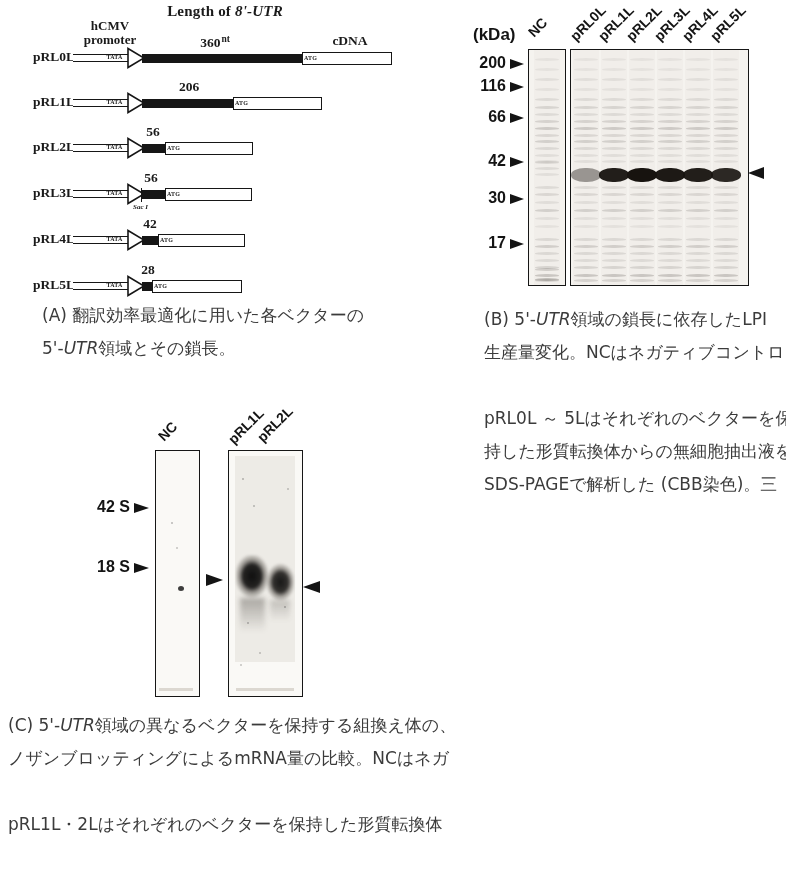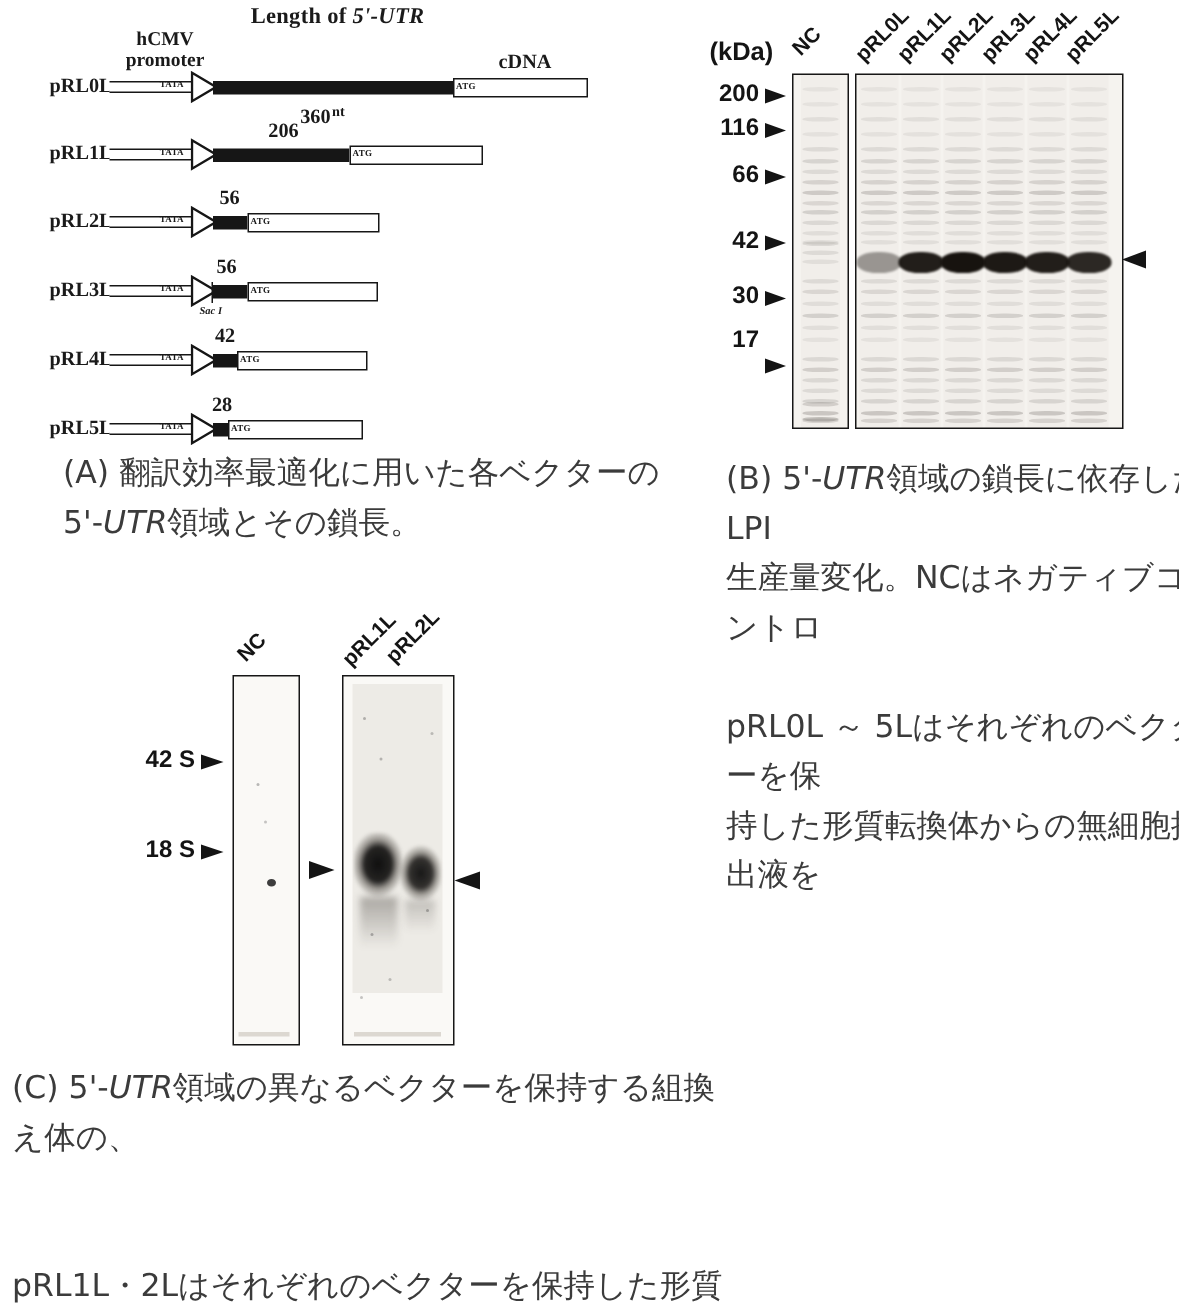--- a/index.html
+++ b/index.html
@@ -60,51 +60,51 @@
   #pc-smear2{position:absolute;left:270px;top:600px;width:20px;height:22px;filter:blur(2.5px);opacity:.7;
     background:linear-gradient(rgba(30,25,20,.3),rgba(30,25,20,0));}
   #pc-ncdot{position:absolute;left:178px;top:586px;width:6px;height:5px;border-radius:50%;
             background:#141414;opacity:.82;}
   .scan-strip{position:absolute;height:3px;background:#dcd8d1;}
   #pc-strip1{left:159px;top:688px;width:34px;}
   #pc-strip2{left:236px;top:688px;width:58px;}
   .speck{position:absolute;width:2px;height:2px;border-radius:50%;background:#222;}
   
   .caption{position:absolute;font-family:"DejaVu Sans","Liberation Sans",sans-serif;
-           font-size:21px;line-height:33px;color:#3b3b3b;}
+           font-size:17px;line-height:33px;color:#3b3b3b;}
   .caption i{font-style:italic;}
   #caption-a{left:42px;top:299px;width:440px;}
   #caption-b{left:484px;top:303px;width:326px;}
   #caption-c{left:8px;top:709px;width:478px;}
 </style>
 </head>
 <body>
 
 <div id="canvas">
 
   <div id="panel-a">
-    <div id="pa-title"><span>Length of </span><span class="it">5'-UTR</span></div>
+    <div id="pa-title"><span>Length of </span><span class="it">8'-UTR</span></div>
     <div id="pa-prom">
       <div>hCMV</div>
       <div>promoter</div>
     </div>
     <div id="pa-cdna-h">cDNA</div>
     <div id="pa-rows">
         <div class="pa-row" style="top: 28px;">
           <div class="pa-label">pRL0L</div>
           <div class="pa-shaft"></div>
           <div class="pa-tata">TATA</div>
           <div class="pa-ah"><svg width="18" height="22" viewBox="0 0 18 22">
               <path d="M1 1.5 L17 11 L1 20.5 Z" fill="#ffffff" stroke="#161616" stroke-width="1.6"></path>
             </svg></div>
           <div class="pa-bar" style="width: 160px;"></div>
           <div class="pa-cdna" style="left: 302px; width: 90px;">
             <span class="pa-atg">ATG</span>
           </div>
-          <div class="pa-num" style="left: 185px; margin-top: 36px;"><span>360</span><sup class="pa-unit">nt</sup></div>
+          <div class="pa-num" style="left: 185px;"><span>360</span><sup class="pa-unit">nt</sup></div>
         </div>
         <div class="pa-row" style="top: 73px;">
           <div class="pa-label">pRL1L</div>
           <div class="pa-shaft"></div>
           <div class="pa-tata">TATA</div>
           <div class="pa-ah"><svg width="18" height="22" viewBox="0 0 18 22">
               <path d="M1 1.5 L17 11 L1 20.5 Z" fill="#ffffff" stroke="#161616" stroke-width="1.6"></path>
             </svg></div>
           <div class="pa-bar" style="width: 91px;"></div>
           <div class="pa-cdna" style="left: 233px; width: 89px;">
@@ -392,21 +392,21 @@
   <div class="marker-label" style="left: 464px; top: 54px;">200</div>
       <div class="tri" style="left: 510px; top: 58.5px; border-width: 5.5px 0px 5.5px 14px; border-left-color: rgb(20, 20, 20);"></div>
       <div class="marker-label" style="left: 464px; top: 77px;">116</div>
       <div class="tri" style="left: 510px; top: 81.5px; border-width: 5.5px 0px 5.5px 14px; border-left-color: rgb(20, 20, 20);"></div>
       <div class="marker-label" style="left: 464px; top: 108px;">66</div>
       <div class="tri" style="left: 510px; top: 112.5px; border-width: 5.5px 0px 5.5px 14px; border-left-color: rgb(20, 20, 20);"></div>
       <div class="marker-label" style="left: 464px; top: 152px;">42</div>
       <div class="tri" style="left: 510px; top: 156.5px; border-width: 5.5px 0px 5.5px 14px; border-left-color: rgb(20, 20, 20);"></div>
       <div class="marker-label" style="left: 464px; top: 189px;">30</div>
       <div class="tri" style="left: 510px; top: 193.5px; border-width: 5.5px 0px 5.5px 14px; border-left-color: rgb(20, 20, 20);"></div>
-      <div class="marker-label" style="left: 464px; top: 218px;">17</div>
+      <div class="marker-label" style="left: 464px; top: 234px;">17</div>
       <div class="tri" style="left: 510px; top: 238.5px; border-width: 5.5px 0px 5.5px 14px; border-left-color: rgb(20, 20, 20);"></div>
       <div class="lane-label" style="left: 536px; top: 24px;">NC</div>
       <div class="lane-label" style="left: 578px; top: 28px;">pRL0L</div>
       <div class="lane-label" style="left: 606px; top: 28px;">pRL1L</div>
       <div class="lane-label" style="left: 634px; top: 28px;">pRL2L</div>
       <div class="lane-label" style="left: 662px; top: 28px;">pRL3L</div>
       <div class="lane-label" style="left: 690px; top: 28px;">pRL4L</div>
       <div class="lane-label" style="left: 718px; top: 28px;">pRL5L</div>
     </div>
 
@@ -436,17 +436,17 @@
       <div class="speck" style="left: 287px; top: 488px; opacity: 0.25;"></div>
       <div class="speck" style="left: 247px; top: 622px; opacity: 0.3;"></div>
       <div class="speck" style="left: 259px; top: 652px; opacity: 0.25;"></div>
       <div class="speck" style="left: 284px; top: 606px; opacity: 0.3;"></div>
       <div class="speck" style="left: 240px; top: 664px; opacity: 0.25;"></div>
       <div class="speck" style="left: 171px; top: 522px; opacity: 0.3;"></div>
       <div class="speck" style="left: 176px; top: 547px; opacity: 0.25;"></div>
     </div>
 
   <div id="caption-a" class="caption"><span>(A) 翻訳効率最適化に用いた各ベクターの</span><br><span>5'-</span><i>UTR</i><span>領域とその鎖長。</span></div>
-  <div id="caption-b" class="caption"><span>(B) 5'-</span><i>UTR</i><span>領域の鎖長に依存したLPI</span><br><span>生産量変化。NCはネガティブコントロ</span><br><br><span>pRL0L ～ 5Lはそれぞれのベクターを保</span><br><span>持した形質転換体からの無細胞抽出液を</span><br><br></div>
-  <div id="caption-c" class="caption"><span>(C) 5'-</span><i>UTR</i><span>領域の異なるベクターを保持する組換え体の、</span><br><br><br><span>pRL1L・2Lはそれぞれのベクターを保持した形質転換体</span><br></div>
+  <div id="caption-b" class="caption"><span>(B) 5'-</span><i>UTR</i><span>領域の鎖長に依存したLPI</span><br><span>生産量変化。NCはネガティブコントロ</span><br><br><span>pRL0L ～ 5Lはそれぞれのベクターを保</span><br><span>持した形質転換体からの無細胞抽出液を</span><br><span>SDS-PAGEで解析した (CBB染色)。三</span><br></div>
+  <div id="caption-c" class="caption"><span>(C) 5'-</span><i>UTR</i><span>領域の異なるベクターを保持する組換え体の、</span><br><span>ノザンブロッティングによるmRNA量の比較。NCはネガ</span><br><br><span>pRL1L・2Lはそれぞれのベクターを保持した形質転換体</span><br></div>
 
 <div class="tri" style="left: 748px; top: 167px; border-width: 6.5px 16px 6.5px 0px; border-right-color: rgb(20, 20, 20);"></div>
   </div>
 
 </body></html>

